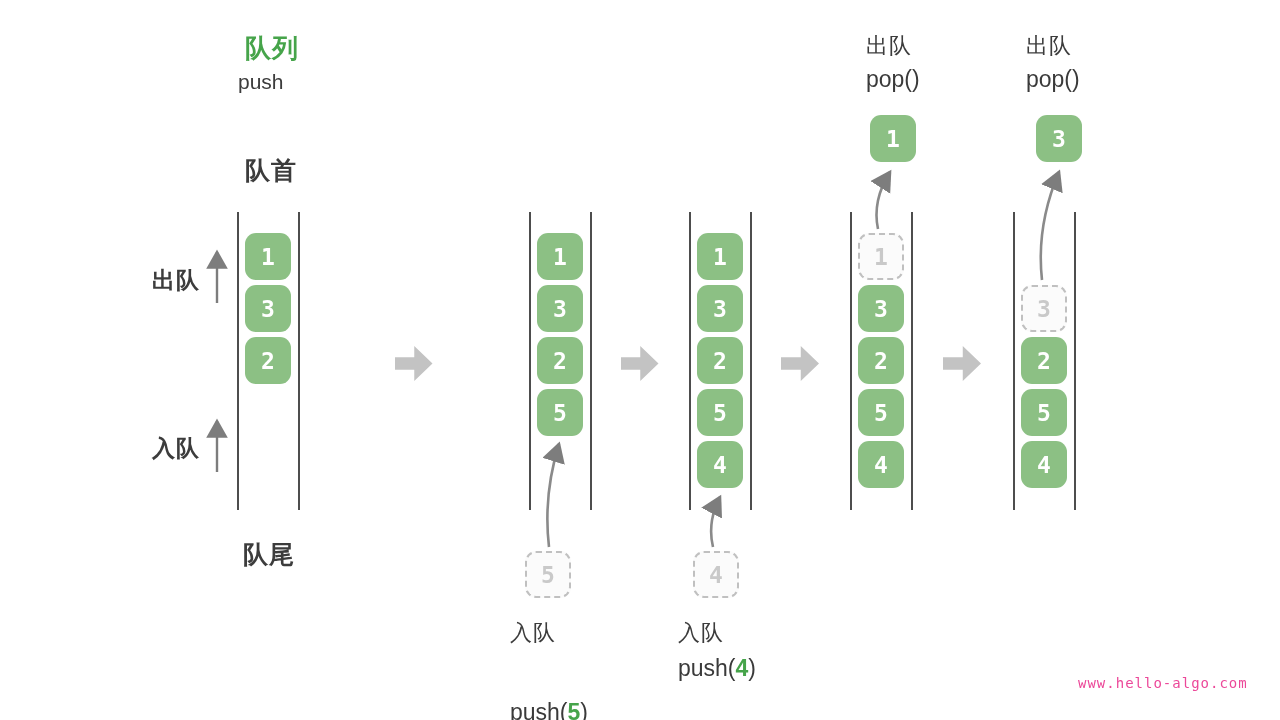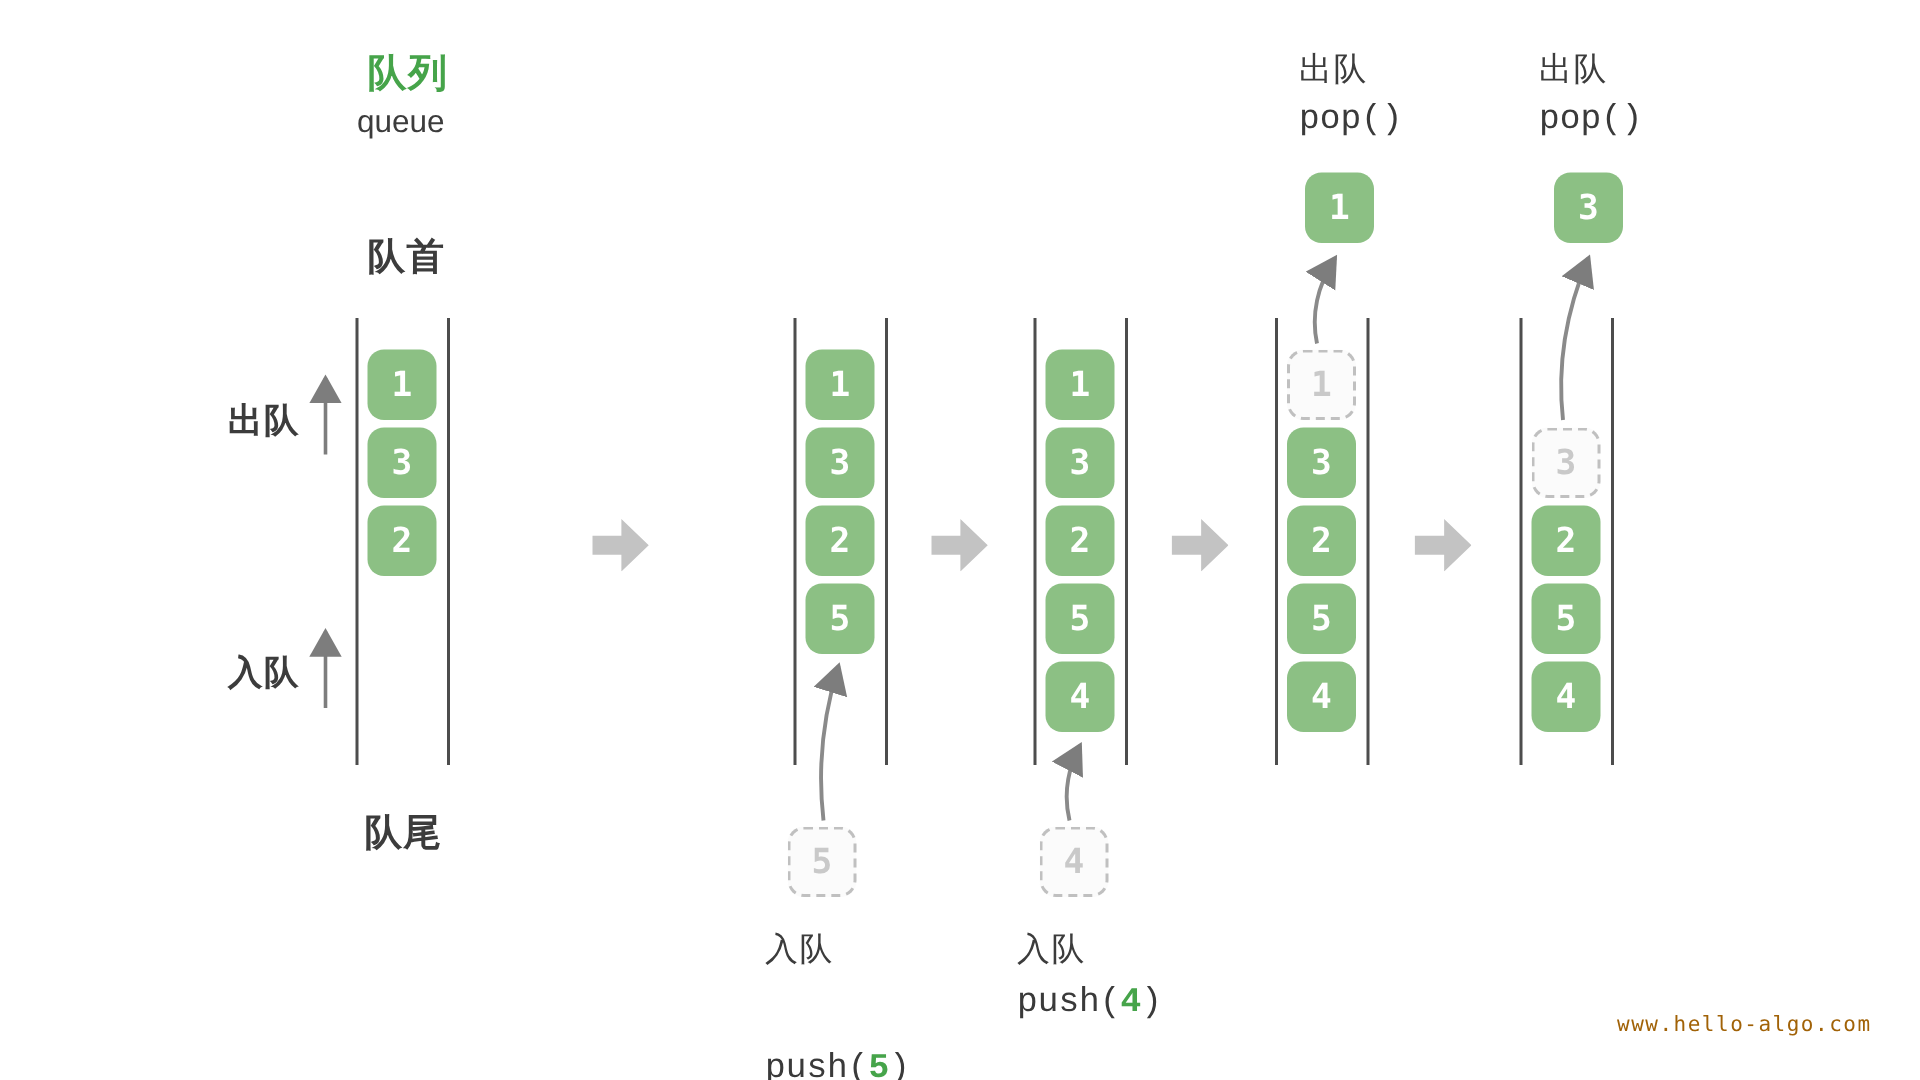--- a/index.html
+++ b/index.html
@@ -6,47 +6,47 @@
   #canvas{
     position:relative;width:1280px;height:720px;background:#ffffff;overflow:hidden;
     font-family:"Liberation Sans", sans-serif;
   }
   .abs{position:absolute;text-align:center;}
   .title-zh{font-size:26px;font-weight:bold;color:#46A44A;letter-spacing:1px;}
   .title-en{font-size:21px;color:#3C3C3C;}
   .lbl-bold{font-size:25px;font-weight:bold;color:#3C3C3C;letter-spacing:1px;}
   .lbl-side{font-size:23px;font-weight:bold;color:#3C3C3C;letter-spacing:1px;}
   .lbl-action{font-size:22px;color:#3C3C3C;letter-spacing:1px;}
-  .code{font-family:Liberation Mono, monospace;font-size:23px;color:#3A3A3A;}
+  .code{font-family:Liberation Sans, sans-serif;font-size:23px;color:#3A3A3A;}
   .code .arg{color:#46A44A;font-weight:bold;}
   .vline{position:absolute;width:2px;background:#4D4D4D;}
   .cell{
     position:absolute;width:46px;height:47px;border-radius:11px;
     display:flex;align-items:center;justify-content:center;
     font-family:"DejaVu Sans Mono", monospace;font-size:23px;font-weight:bold;
     box-sizing:border-box;
   }
   .cell.filled{background:#8CC084;color:#ffffff;}
   .cell.ghost{background:#FBFBFB;border:2px dashed #C0C0C0;color:#C9C9C9;}
   .block-arrow{
     position:absolute;width:38px;height:35px;background:#C3C3C3;
     clip-path:polygon(0 32%,52% 32%,52% 0,100% 50%,52% 100%,52% 68%,0 68%);
   }
   .watermark{
-    font-family:"DejaVu Sans Mono", monospace;font-size:14px;color:#a16207;letter-spacing:1px;
+    font-family:"DejaVu Sans Mono", monospace;font-size:14px;color:#ec4899;letter-spacing:1px;
   }
   svg{position:absolute;left:0;top:0;}
 </style>
 </head>
 <body>
 
 <div id="canvas">
 
   <div class="abs title-zh" style="left:245px;top:31px;">队列</div>
-  <div class="abs title-en" style="left:238px;top:70px;">queue</div>
+  <div class="abs title-en" style="left:238px;top:70px;">push</div>
 
   <div class="abs lbl-bold" style="left:245px;top:154px;">队首</div>
   <div class="abs lbl-side" style="left:152px;top:265px;">出队</div>
   <div class="abs lbl-side" style="left:152px;top:433px;">入队</div>
   <div class="abs lbl-bold" style="left:243px;top:538px;">队尾</div>
 
   <svg id="arrow-layer" width="1280" height="720">
     <defs>
       <marker id="ah" orient="auto" markerWidth="10" markerHeight="10" refX="7" refY="4.5">
         <path d="M0,0 L8,4.5 L0,9 z" fill="#7D7D7D"></path>

